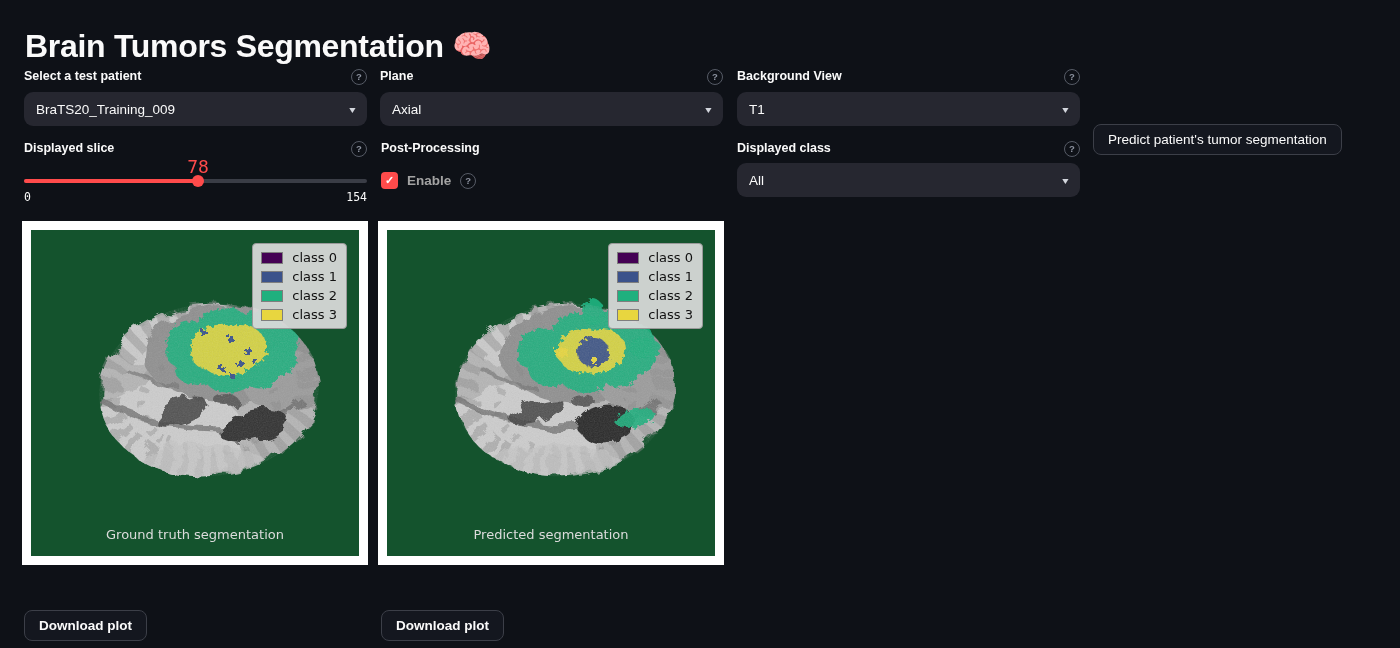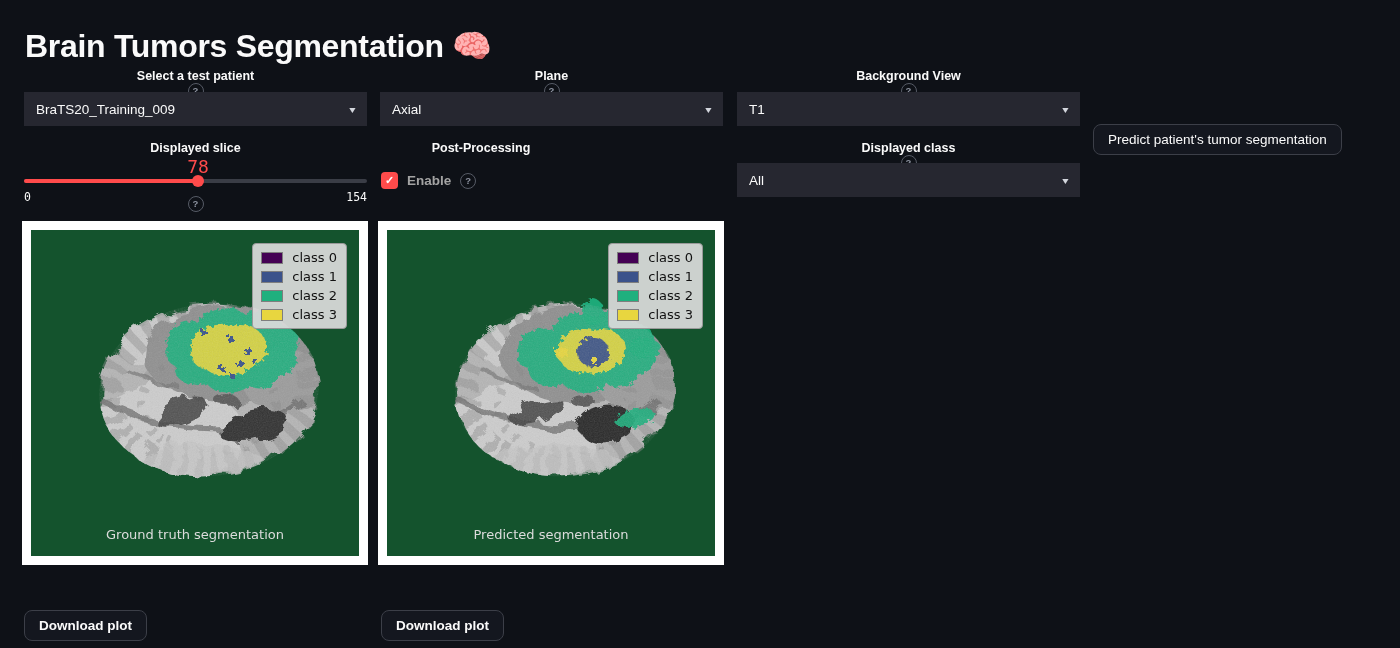--- a/index.html
+++ b/index.html
@@ -1,25 +1,25 @@
 <!DOCTYPE html>
 <html><head>
 <meta charset="utf-8">
 <style>
   html,body{margin:0;padding:0;background:#0e1117;}
   body{width:1400px;height:648px;overflow:hidden;font-family:"Liberation Sans",sans-serif;color:#fafafa;}
   .app{position:relative;width:1400px;height:648px;background:#0e1117;}
 
   .page-title{position:absolute;left:25px;top:6px;font-size:32px;font-weight:700;letter-spacing:-.3px;color:#fafafa;white-space:nowrap;}
 
-  .label-row{position:absolute;width:343px;display:flex;align-items:center;justify-content:space-between;font-size:12.5px;font-weight:600;color:#fafafa;flex-direction:column;}
+  .label-row{position:absolute;width:343px;display:flex;align-items:flex-start;justify-content:space-between;font-size:12.5px;font-weight:600;color:#fafafa;}
   .label-row .lbl-txt{white-space:nowrap;}
   .help-icon{width:14px;height:14px;border:1px solid #565b66;border-radius:50%;color:#8d93a0;font-size:9.5px;line-height:13px;text-align:center;font-weight:600;flex:0 0 auto;cursor:default;}
 
-  .select{position:absolute;width:343px;height:34px;background:#262730;border-radius:0;display:flex;align-items:center;padding:8px 12px;box-sizing:border-box;font-size:13.5px;color:#fafafa;cursor:pointer;}
+  .select{position:absolute;width:343px;height:34px;background:#262730;border-radius:9px;display:flex;align-items:center;padding:8px 12px;box-sizing:border-box;font-size:13.5px;color:#fafafa;cursor:pointer;}
   .caret{margin-left:auto;font-size:10px;color:#d3d6dd;transform:scaleX(1.25);}
 
   .btn{position:absolute;height:31px;background:#14171f;border:1px solid #3c3f48;border-radius:8px;display:inline-flex;align-items:center;padding:0 14px;font-size:13.5px;font-weight:500;color:#fafafa;cursor:pointer;white-space:nowrap;box-sizing:border-box;margin-top:32px;}
 
   
   .slider-value{position:absolute;left:198px;top:156px;transform:translateX(-50%);font-family:"DejaVu Sans Mono",monospace;font-size:18px;color:#ff4b4b;}
   .slider-track{position:absolute;left:24px;top:179px;width:343px;height:4px;background:#3a3d46;border-radius:2px;cursor:pointer;}
   .slider-fill{position:absolute;left:0;top:0;width:174px;height:4px;background:#ff4b4b;border-radius:2px;}
   .slider-handle{position:absolute;left:192px;top:175px;width:12px;height:12px;border-radius:50%;background:#ff4b4b;cursor:grab;}
   .slider-minmax{position:absolute;left:24px;top:190px;width:343px;display:flex;justify-content:space-between;font-family:"DejaVu Sans Mono",monospace;font-size:11.5px;color:#fafafa;}

